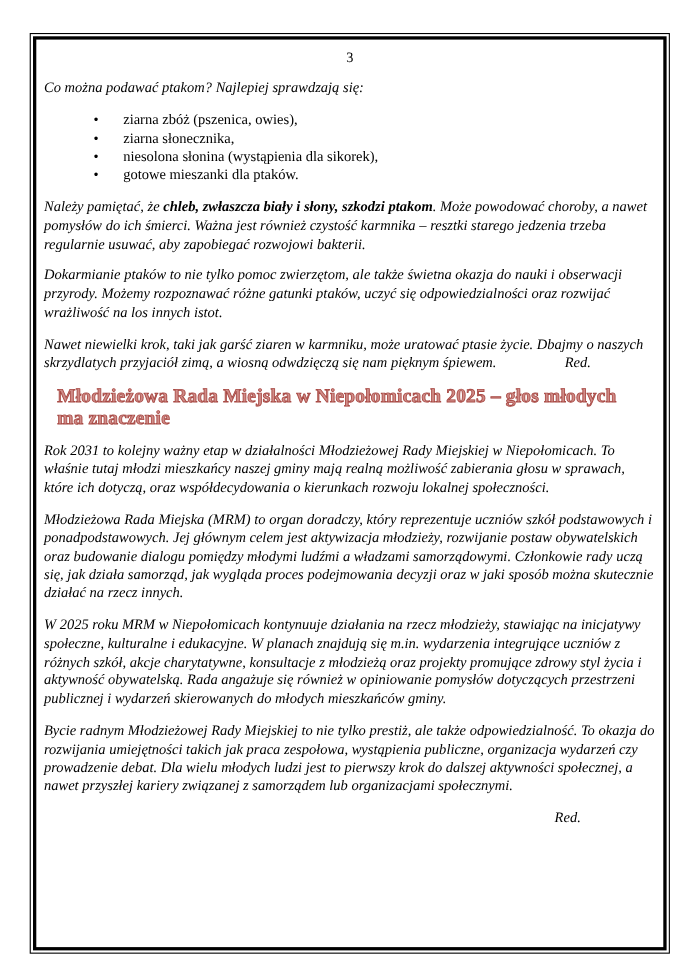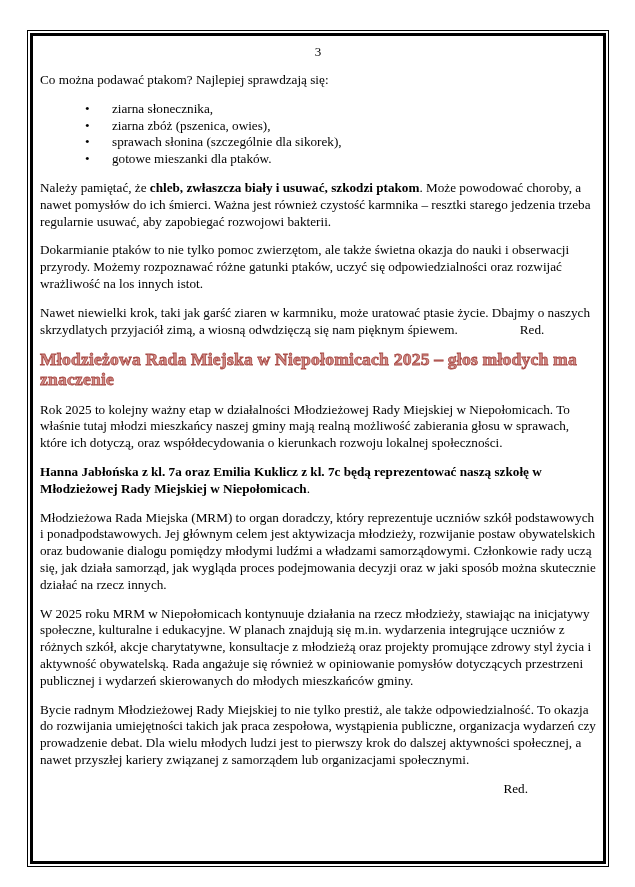--- a/index.html
+++ b/index.html
@@ -34,71 +34,70 @@
     font-size: 13px;
     line-height: 17px;
     margin-top: 4px;
   }
   .doc-body {
     margin-top: 1px;
     padding: 0 1px 0 1px;
     font-size: 13.2px;
     line-height: 16.8px;
   }
-  .para { margin: 12px 0; }
+  .para { margin: 12px 0; font-style: italic; }
   .para.align-right { text-align: right; padding-right: 68px; }
   .bold { font-weight: bold; }
   .tab-before { display: inline-block; margin-left: 62px; }
   ul.bullets {
     list-style: none;
     margin: 12px 0;
     padding: 0 0 0 45px;
   }
   ul.bullets li {
     position: relative;
     padding-left: 27px;
     line-height: 16.8px;
   }
   ul.bullets li::before {
     content: "\2022";
     position: absolute;
     left: 0; top: 0;
     font-size: 13.2px;
   }
   .heading {
-    margin: 11px 0;
+    margin: 11px 12px;
     font-size: 17.6px;
     line-height: 19.6px;
     font-weight: bold;
     letter-spacing: 0.2px;
     color: var(--heading-fill, #cc7b77);
     -webkit-text-stroke: 0.8px var(--heading-outline, #a94a45);
   }
 </style>
 </head>
 <body>
 
 <div class="page">
   <div class="frame-outer">
     <div class="frame-inner">
       <div class="page-number">3</div>
       <div class="doc-body">
           <p class="para"><span>Co można podawać ptakom? Najlepiej sprawdzają się:</span></p>
           <ul class="bullets">
+            <li>ziarna zbóż (pszenica, owies),</li>
             <li>ziarna słonecznika,</li>
-            <li>ziarna zbóż (pszenica, owies),</li>
-            <li>sprawach słonina (szczególnie dla sikorek),</li>
+            <li>niesolona słonina (wystąpienia dla sikorek),</li>
             <li>gotowe mieszanki dla ptaków.</li>
           </ul>
-          <p class="para"><span>Należy pamiętać, że </span><span class="bold">chleb, zwłaszcza biały i usuwać, szkodzi ptakom</span><span>. Może powodować choroby, a nawet pomysłów do ich śmierci. Ważna jest również czystość karmnika – resztki starego jedzenia trzeba regularnie usuwać, aby zapobiegać rozwojowi bakterii.</span></p>
+          <p class="para"><span>Należy pamiętać, że </span><span class="bold">chleb, zwłaszcza biały i słony, szkodzi ptakom</span><span>. Może powodować choroby, a nawet pomysłów do ich śmierci. Ważna jest również czystość karmnika – resztki starego jedzenia trzeba regularnie usuwać, aby zapobiegać rozwojowi bakterii.</span></p>
           <p class="para"><span>Dokarmianie ptaków to nie tylko pomoc zwierzętom, ale także świetna okazja do nauki i obserwacji przyrody. Możemy rozpoznawać różne gatunki ptaków, uczyć się odpowiedzialności oraz rozwijać wrażliwość na los innych istot.</span></p>
           <p class="para"><span>Nawet niewielki krok, taki jak garść ziaren w karmniku, może uratować ptasie życie. Dbajmy o naszych skrzydlatych przyjaciół zimą, a wiosną odwdzięczą się nam pięknym śpiewem.</span><span class="tab-before">Red.</span></p>
           <p class="heading"><span>Młodzieżowa Rada Miejska w Niepołomicach 2025 – głos młodych ma znaczenie</span></p>
-          <p class="para"><span>Rok 2025 to kolejny ważny etap w działalności Młodzieżowej Rady Miejskiej w Niepołomicach. To właśnie tutaj młodzi mieszkańcy naszej gminy mają realną możliwość zabierania głosu w sprawach, które ich dotyczą, oraz współdecydowania o kierunkach rozwoju lokalnej społeczności.</span></p>
-          <p class="para"><span class="bold">Hanna Jabłońska z kl. 7a oraz Emilia Kuklicz z kl. 7c będą reprezentować naszą szkołę w Młodzieżowej Rady Miejskiej w Niepołomicach</span><span>.</span></p>
+          <p class="para"><span>Rok 2031 to kolejny ważny etap w działalności Młodzieżowej Rady Miejskiej w Niepołomicach. To właśnie tutaj młodzi mieszkańcy naszej gminy mają realną możliwość zabierania głosu w sprawach, które ich dotyczą, oraz współdecydowania o kierunkach rozwoju lokalnej społeczności.</span></p>
           <p class="para"><span>Młodzieżowa Rada Miejska (MRM) to organ doradczy, który reprezentuje uczniów szkół podstawowych i ponadpodstawowych. Jej głównym celem jest aktywizacja młodzieży, rozwijanie postaw obywatelskich oraz budowanie dialogu pomiędzy młodymi ludźmi a władzami samorządowymi. Członkowie rady uczą się, jak działa samorząd, jak wygląda proces podejmowania decyzji oraz w jaki sposób można skutecznie działać na rzecz innych.</span></p>
           <p class="para"><span>W 2025 roku MRM w Niepołomicach kontynuuje działania na rzecz młodzieży, stawiając na inicjatywy społeczne, kulturalne i edukacyjne. W planach znajdują się m.in. wydarzenia integrujące uczniów z różnych szkół, akcje charytatywne, konsultacje z młodzieżą oraz projekty promujące zdrowy styl życia i aktywność obywatelską. Rada angażuje się również w opiniowanie pomysłów dotyczących przestrzeni publicznej i wydarzeń skierowanych do młodych mieszkańców gminy.</span></p>
           <p class="para"><span>Bycie radnym Młodzieżowej Rady Miejskiej to nie tylko prestiż, ale także odpowiedzialność. To okazja do rozwijania umiejętności takich jak praca zespołowa, wystąpienia publiczne, organizacja wydarzeń czy prowadzenie debat. Dla wielu młodych ludzi jest to pierwszy krok do dalszej aktywności społecznej, a nawet przyszłej kariery związanej z samorządem lub organizacjami społecznymi.</span></p>
           <p class="para align-right"><span>Red.</span></p>
         </div>
     </div>
   </div>
 </div>
 
 </body></html>

